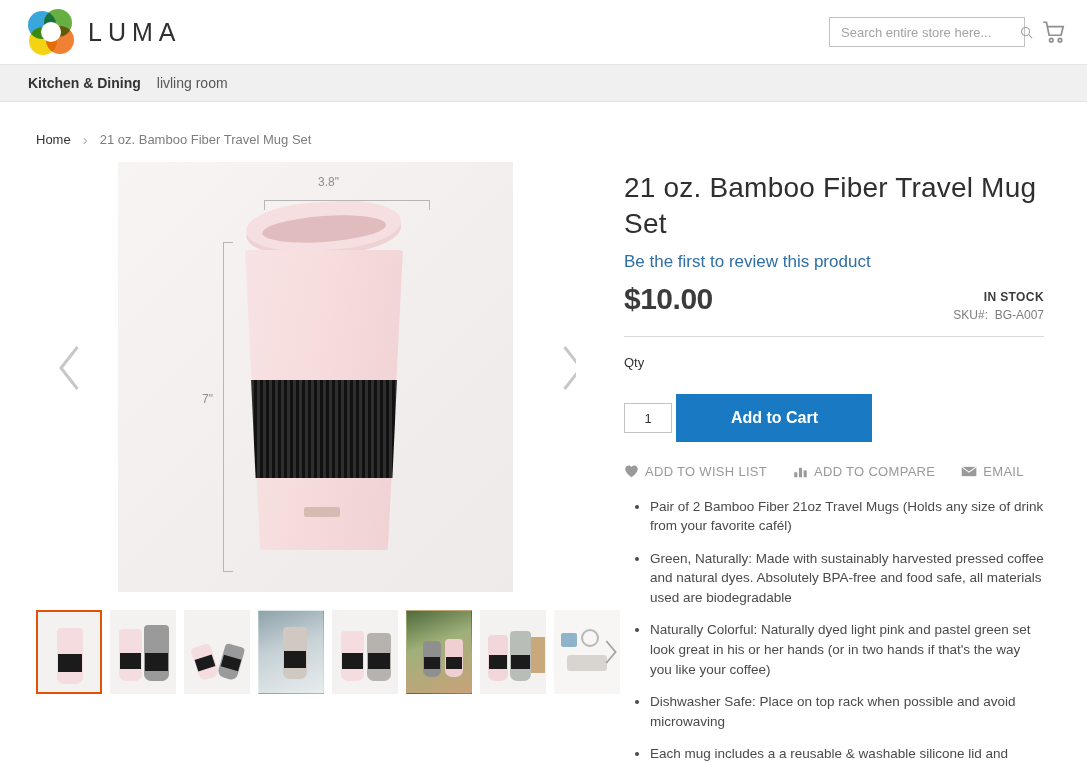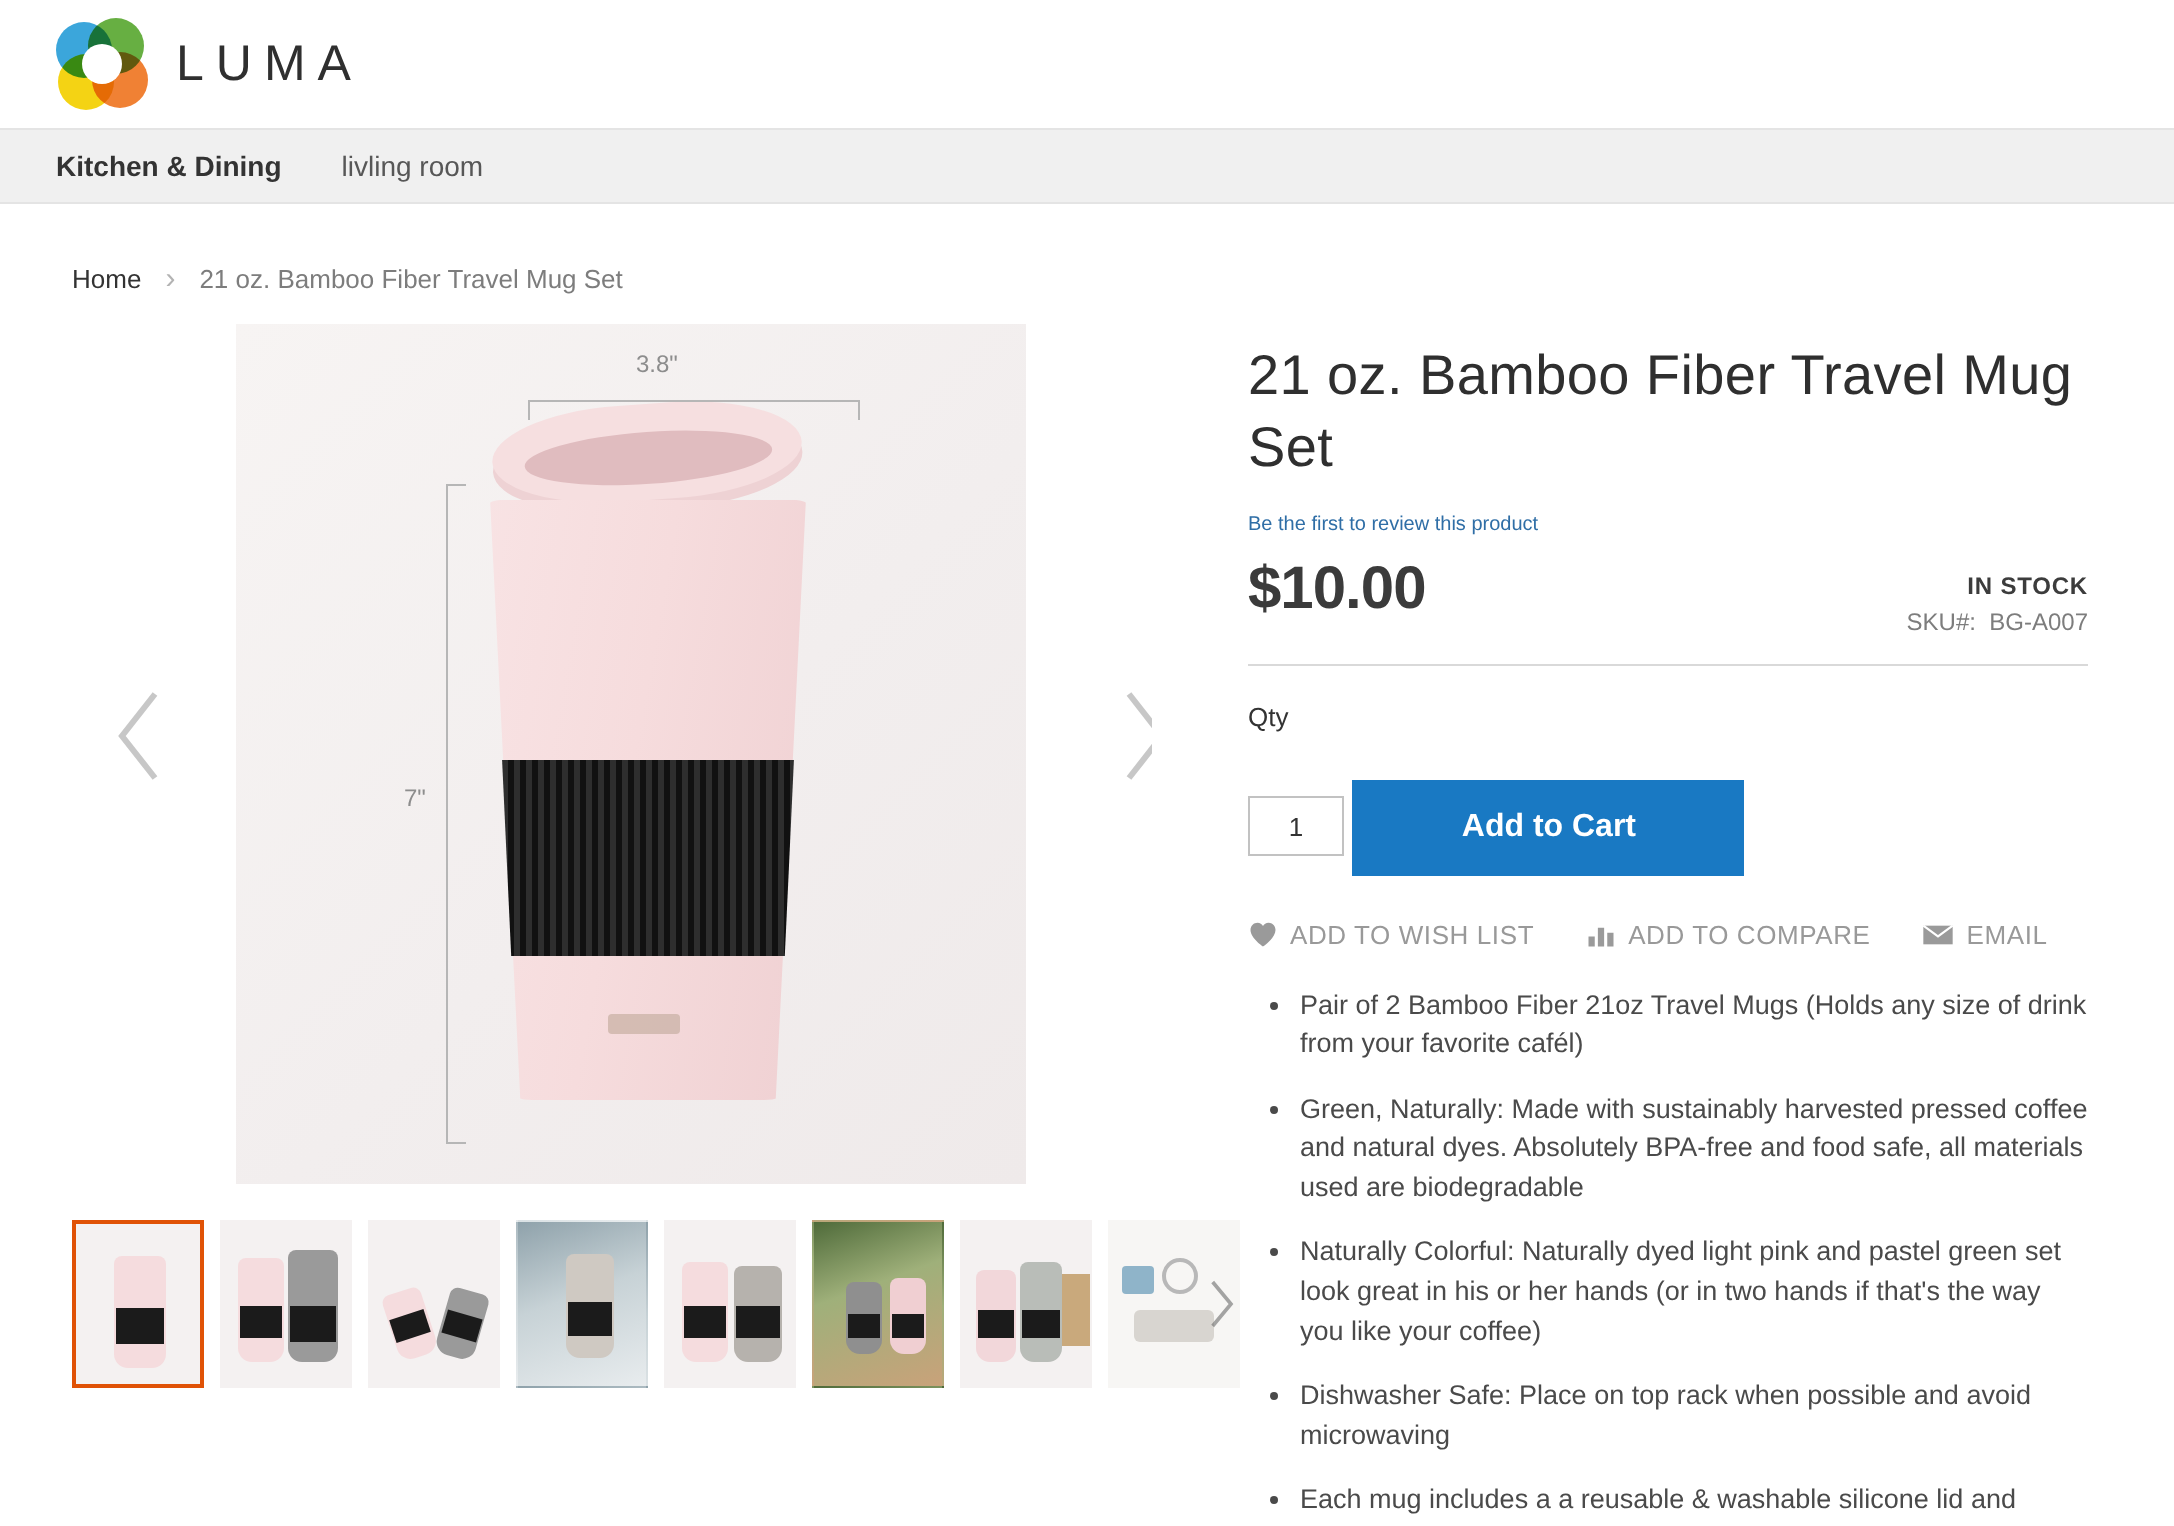--- a/index.html
+++ b/index.html
@@ -55,21 +55,21 @@
     font-size: 13px; color: #575757; background: transparent;
   }
   .search-box input::placeholder { color: #a3a3a3; }
   .icon-search { width: 15px; height: 15px; flex: 0 0 auto; }
   .cart-btn { width: 26px; height: 26px; cursor: pointer; }
 
   
   .topnav {
     height: 38px; background: #f0f0f0;
     border-top: 1px solid #e4e4e4; border-bottom: 1px solid #e4e4e4;
-    display: flex; align-items: center; padding: 0 28px; gap: 30px;
+    display: flex; align-items: center; padding: 0 28px; gap: 16px;
   }
   .topnav a {
     font-size: 14px; color: #575757; text-decoration: none; cursor: pointer;
   }
   .topnav a.active { font-weight: bold; color: #333; }
 
   
   .breadcrumb {
     display: flex; align-items: center; gap: 12px;
     padding: 29px 0 0 36px; font-size: 13px;
@@ -168,21 +168,21 @@
     width: 22px; height: 30px; opacity: .6; cursor: pointer;
   }
 
   
   .info { width: 420px; margin-left: 12px; padding-top: 8px; }
   .prod-title {
     font-size: 28px; font-weight: 300; color: #2f2f2f;
     line-height: 1.28; margin: 0 0 10px 0; letter-spacing: .2px;
   }
   .review-link {
-    font-size: 10px; color: #2f6ea6; text-decoration: none; cursor: pointer;
+    font-size: 17px; color: #2f6ea6; text-decoration: none; cursor: pointer;
     display: inline-block; margin-bottom: 10px;
   }
   .price-row {
     display: flex; align-items: flex-start; justify-content: space-between;
     padding-bottom: 14px; border-bottom: 1px solid #d9d9d9;
   }
   .price { font-size: 30px; font-weight: bold; color: #3b3b3b; letter-spacing: -.5px; }
   .stock-wrap { text-align: right; padding-top: 8px; }
   .stock { font-size: 12px; font-weight: bold; color: #3c3c3c; letter-spacing: .4px; }
   .sku { font-size: 12px; color: #7d7d7d; margin-top: 4px; }
@@ -218,20 +218,34 @@
     <div class="logo-mark">
       <span class="lc-blue"></span>
         <span class="lc-green"></span>
       <span class="lc-orange"></span>
         <span class="lc-yellow"></span>
       <div class="logo-hole"></div>
     </div>
     <div class="logo-text">LUMA</div>
   </div>
 
+  <div class="header-right">
+    <div class="search-box">
+      <input type="text" placeholder="Search entire store here..." style="">
+      <svg class="icon-search" viewBox="0 0 24 24" fill="none" stroke="#a3a3a3" stroke-width="1.8">
+        <circle cx="10.5" cy="10.5" r="6.5"></circle>
+          <line x1="15.5" y1="15.5" x2="21" y2="21"></line>
+      </svg>
+    </div>
+    <svg class="cart-btn" viewBox="0 0 24 24" fill="none" stroke="#8f8f8f" stroke-width="1.6">
+      <path d="M2 3h3l2.5 12h11l2-8H6.5"></path>
+      <circle cx="9.5" cy="19.5" r="1.6"></circle>
+        <circle cx="17.5" cy="19.5" r="1.6"></circle>
+    </svg>
+  </div>
 </div>
 
 <div class="topnav">
   <a class="active">Kitchen &amp; Dining</a>
   <a>livling room</a>
 </div>
 
 <div class="breadcrumb">
   <a>Home</a>
   <span class="sep">›</span>

